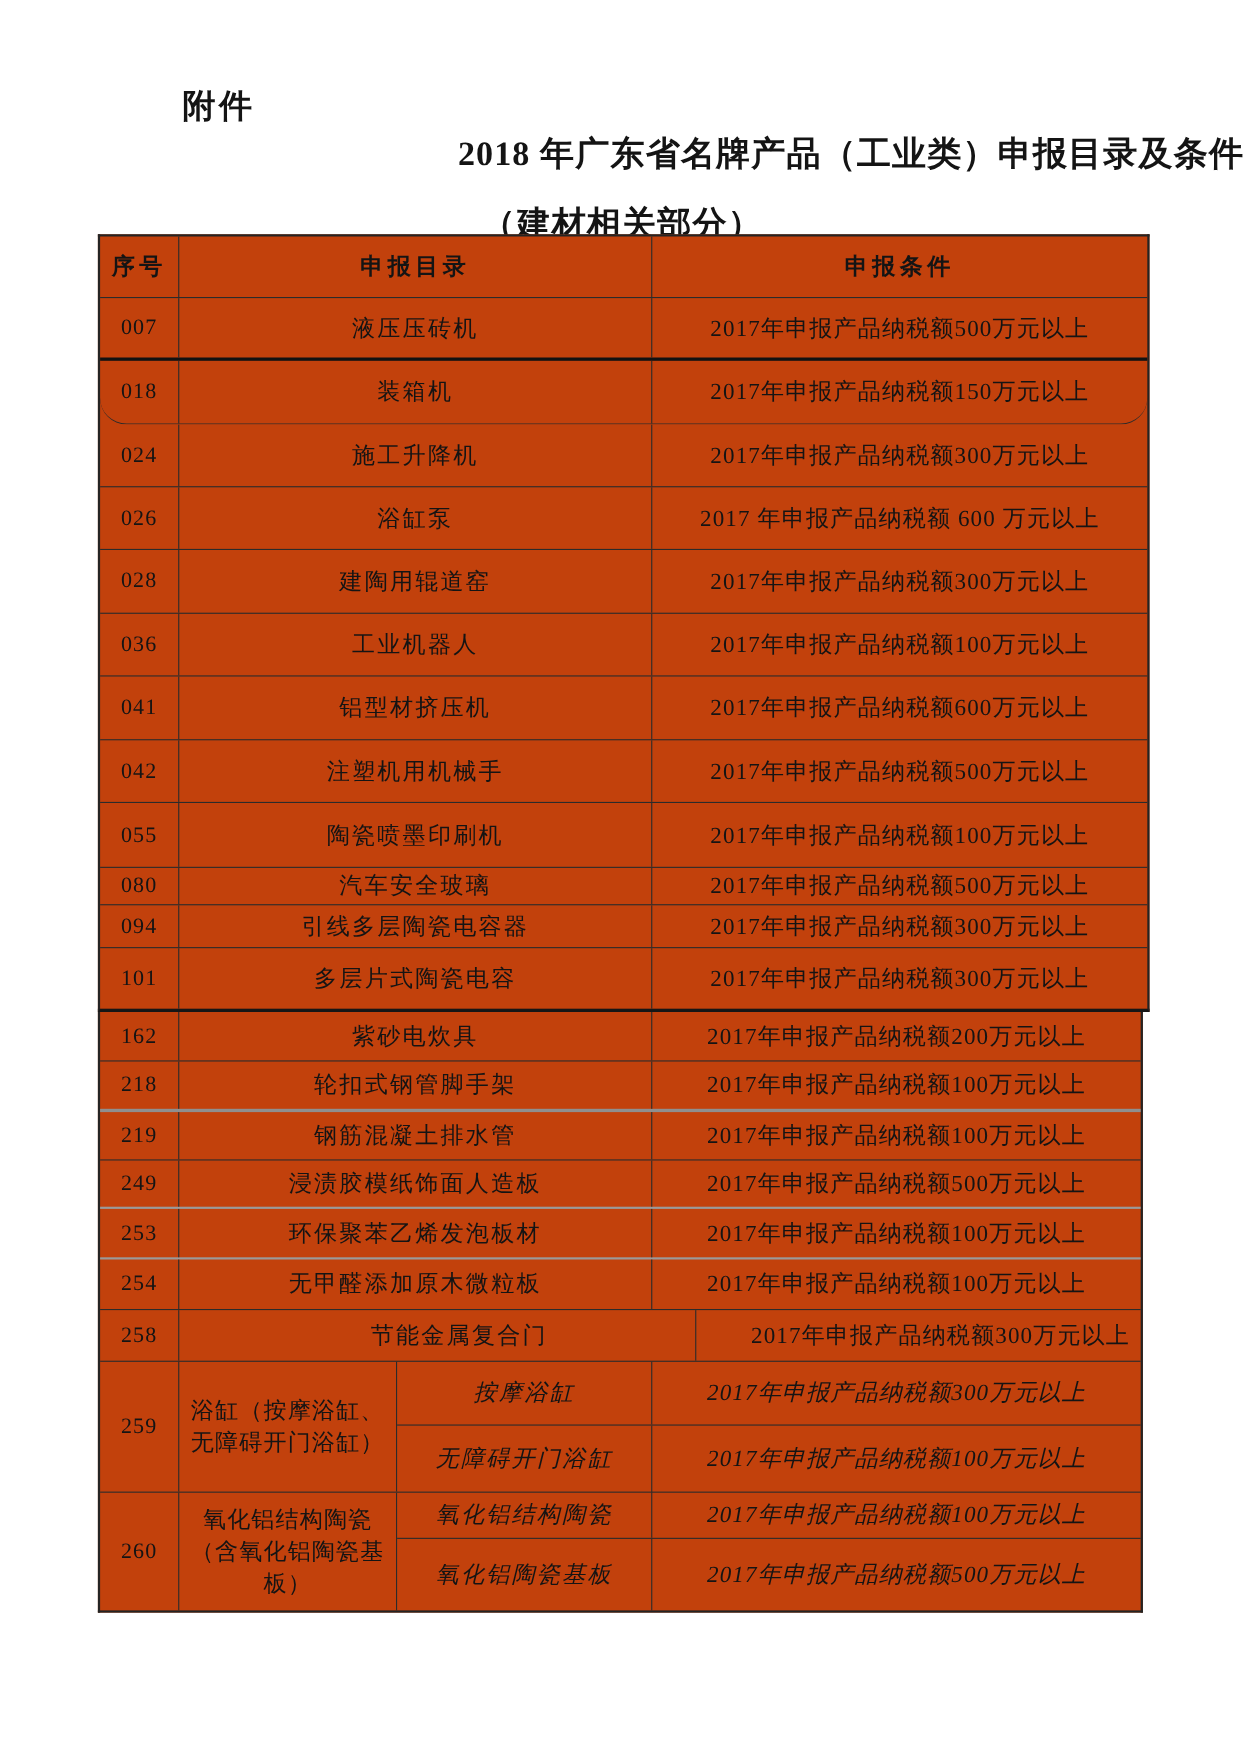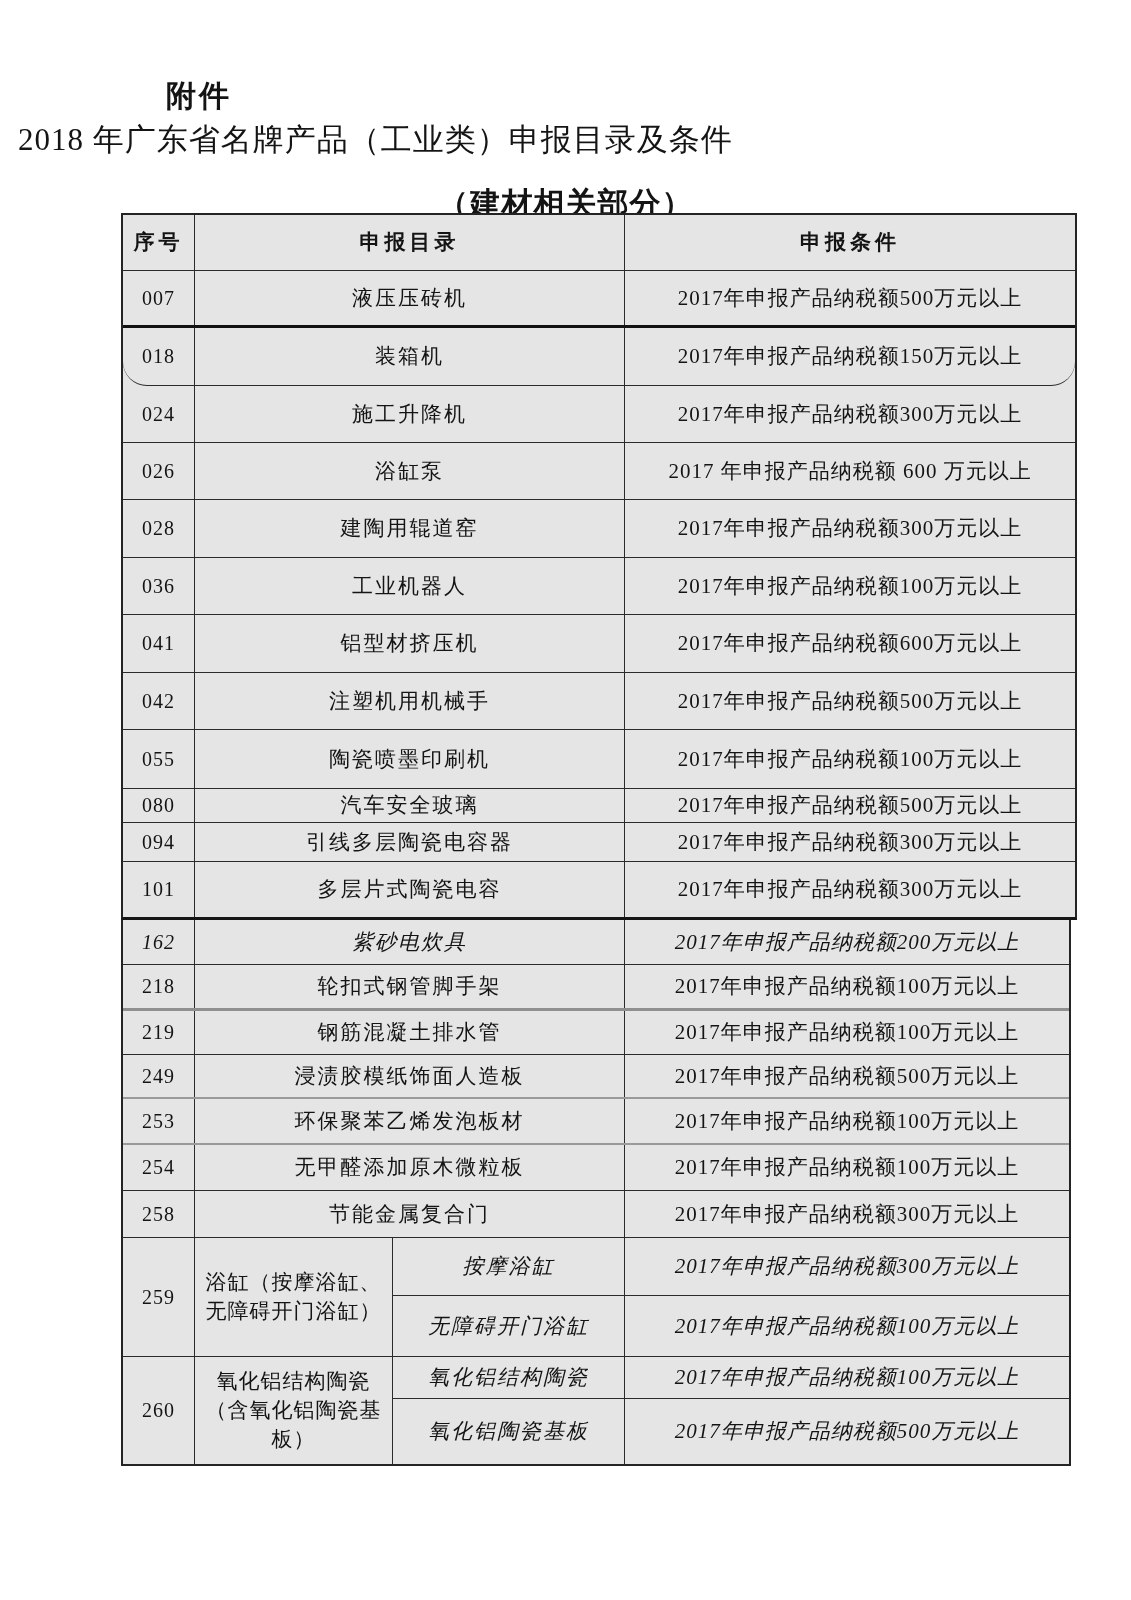--- a/index.html
+++ b/index.html
@@ -11,32 +11,31 @@
     color:#141414;
     font-family:"Liberation Serif","DejaVu Serif",serif;
     overflow:hidden;
   }
   .attachment {
     position:absolute; left:166px; top:76px;
     font-size:30px; font-weight:bold; letter-spacing:3px;
   }
   .title-main {
     position:absolute; left:18px; right:0; top:119px;
-    text-align:left; font-size:31px; font-weight:normal; letter-spacing:1px;
+    text-align:right; font-size:31px; font-weight:bold; letter-spacing:1px;
   }
   .title-sub {
     position:absolute; left:0; right:0; top:165px;
     text-align:center; font-size:31px; font-weight:bold; letter-spacing:1px;margin-top:18px;
   }
   .table-wrap { position:absolute; left:89px; top:213px; }
   .tfrag {
     border:2px solid #242424;
     border-bottom:none;
-    background:#e5e5e5;
-    margin-left:32px;
+    background:#c2410c;
   }
   .frag-a { width:956px; border-bottom:3px solid #161616; }
   .frag-b { width:950px; border-top:none; border-bottom:2px solid #242424; }
   .row { display:flex; border-bottom:1px solid #2b2b2b; }
   .row.no-bottom { border-bottom:none; }
   .row.sep-dark  { border-bottom:3px solid #121212; }
   .row.sep-gray  { border-bottom:3px solid #8f8f8f; }
   .row.sep-gray2 { border-bottom:2px solid #9a9a9a; }
   .cell {
     display:flex; align-items:center; justify-content:center;
@@ -123,21 +122,21 @@
           <div class="cell c2">引线多层陶瓷电容器</div>
           <div class="cell c3">2017年申报产品纳税额300万元以上</div>
         </div>
         <div class="row no-bottom" style="height: 55px;">
           <div class="cell c1">101</div>
           <div class="cell c2">多层片式陶瓷电容</div>
           <div class="cell c3">2017年申报产品纳税额300万元以上</div>
         </div>
       </div>
     <div class="tfrag frag-b" id="frag-b">
-        <div class="row" style="height: 45px; font-style: italic;">
+        <div class="row" style="height: 45px;">
           <div class="cell c1">162</div>
           <div class="cell c2">紫砂电炊具</div>
           <div class="cell c3">2017年申报产品纳税额200万元以上</div>
         </div>
         <div class="row sep-gray" style="height: 46px;">
           <div class="cell c1">218</div>
           <div class="cell c2">轮扣式钢管脚手架</div>
           <div class="cell c3">2017年申报产品纳税额100万元以上</div>
         </div>
         <div class="row" style="height: 44px;">
@@ -153,21 +152,21 @@
         <div class="row sep-gray2" style="height: 46px;">
           <div class="cell c1">253</div>
           <div class="cell c2">环保聚苯乙烯发泡板材</div>
           <div class="cell c3">2017年申报产品纳税额100万元以上</div>
         </div>
         <div class="row" style="height: 46px;">
           <div class="cell c1">254</div>
           <div class="cell c2">无甲醛添加原木微粒板</div>
           <div class="cell c3">2017年申报产品纳税额100万元以上</div>
         </div>
-        <div class="row" style="height: 47px;">
+        <div class="row" style="height: 47px; gap: 40px;">
           <div class="cell c1">258</div>
           <div class="cell c2">节能金属复合门</div>
           <div class="cell c3">2017年申报产品纳税额300万元以上</div>
         </div>
         <div class="row" style="height: 119px;">
           <div class="cell c1">259</div>
           <div class="cell c2a">浴缸（按摩浴缸、无障碍开门浴缸）</div>
           <div class="subcol">
             <div class="subrow" style="height: 58px; flex: 0 0 58px;">
               <div class="cell c2b">按摩浴缸</div>

